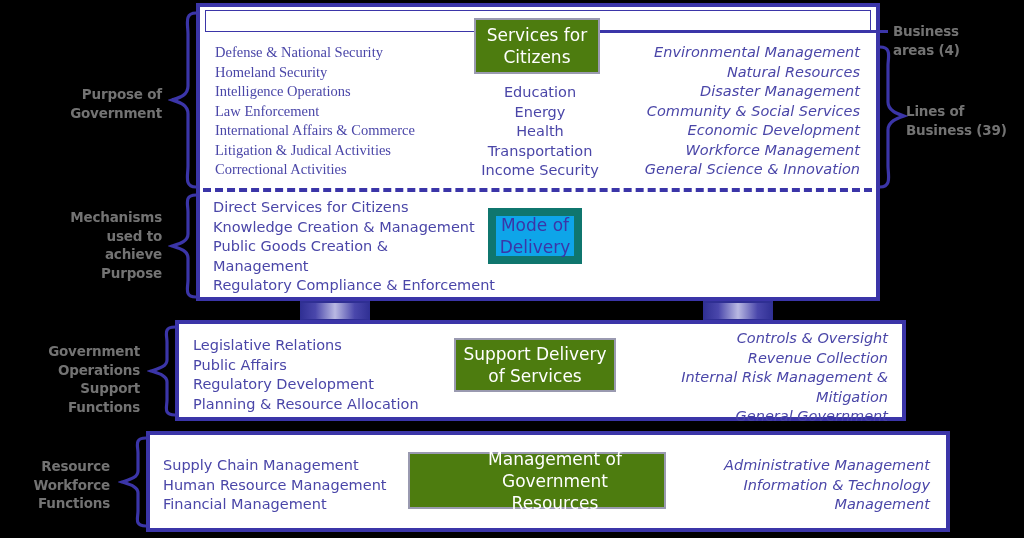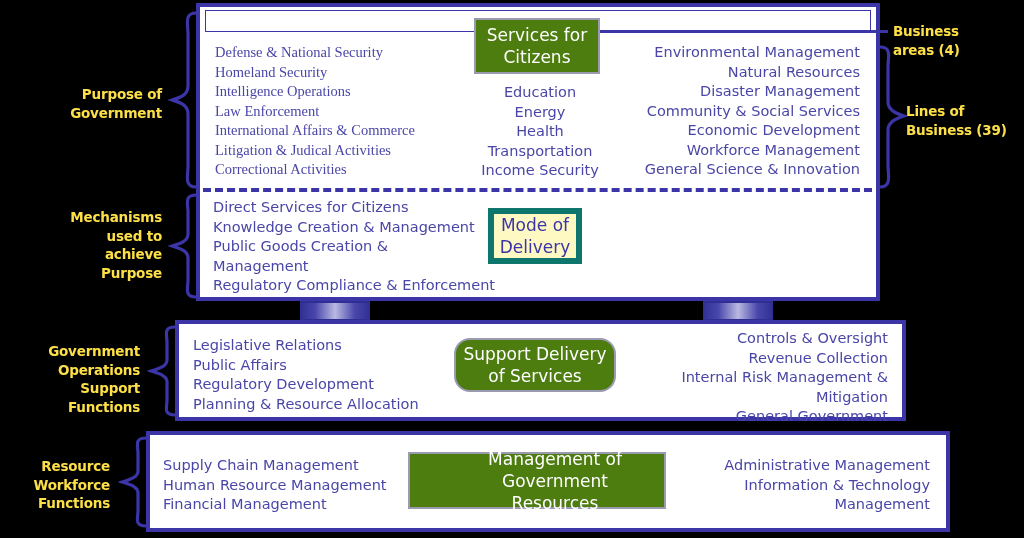--- a/index.html
+++ b/index.html
@@ -39,47 +39,47 @@
 
   
   .lst{
     position:absolute;
     color:#4a46a8;
     font-size:14.5px;
     line-height:19.5px;
     white-space:pre-line;
   }
   .lst.left{text-align:left;}
-  .lst.right{text-align:right;}
+  .lst.right{text-align:right;font-style:italic;}
 
   
   .chip{
     position:absolute;
     background:#4d7c0f;
     border:2px solid #9a9ab0;
     color:#ffffff;
     font-size:17px;
     line-height:22px;
     display:flex;
     align-items:center;
     justify-content:center;
     text-align:center;
     box-sizing:border-box;
     white-space:pre-line;
   }
   .chip.hollow{
-    background:#fef9c3;
+    background:#0ea5e9;
     color:#3b35a8;
-    border:6px solid #0f766e;
+    border:8px solid #0f766e;
   }
 
   
   .cap{
     position:absolute;
-    color:#fde047;
+    color:#737373;
     font-family:"DejaVu Sans","Liberation Sans",sans-serif;
     font-weight:bold;
     font-size:13.5px;
     line-height:18.5px;
     letter-spacing:-0.2px;
     white-space:pre-line;
   }
   .cap.r{text-align:right;}
   .cap.l{text-align:left;}
 
@@ -151,21 +151,21 @@
 Revenue Collection
 Internal Risk Management &amp;
 Mitigation
 General Government</div>
 
   <div class="lst left" style="left:193px;top:336px;width:260px;">Legislative Relations
 Public Affairs
 Regulatory Development
 Planning &amp; Resource Allocation</div>
 
-  <div class="chip" style="left:454px;top:338px;width:162px;height:54px;border-radius:16px;">Support Delivery
+  <div class="chip" style="left:454px;top:338px;width:162px;height:54px;">Support Delivery
 of Services</div>
 
   <div class="box" style="left:146px;top:431px;width:804px;height:101px;"></div>
 
   <div class="lst left" style="left:163px;top:456px;width:262px;">Supply Chain Management
 Human Resource Management
 Financial Management</div>
 
   <div class="lst right" style="left:665px;top:456px;width:265px;">Administrative Management
 Information &amp; Technology

